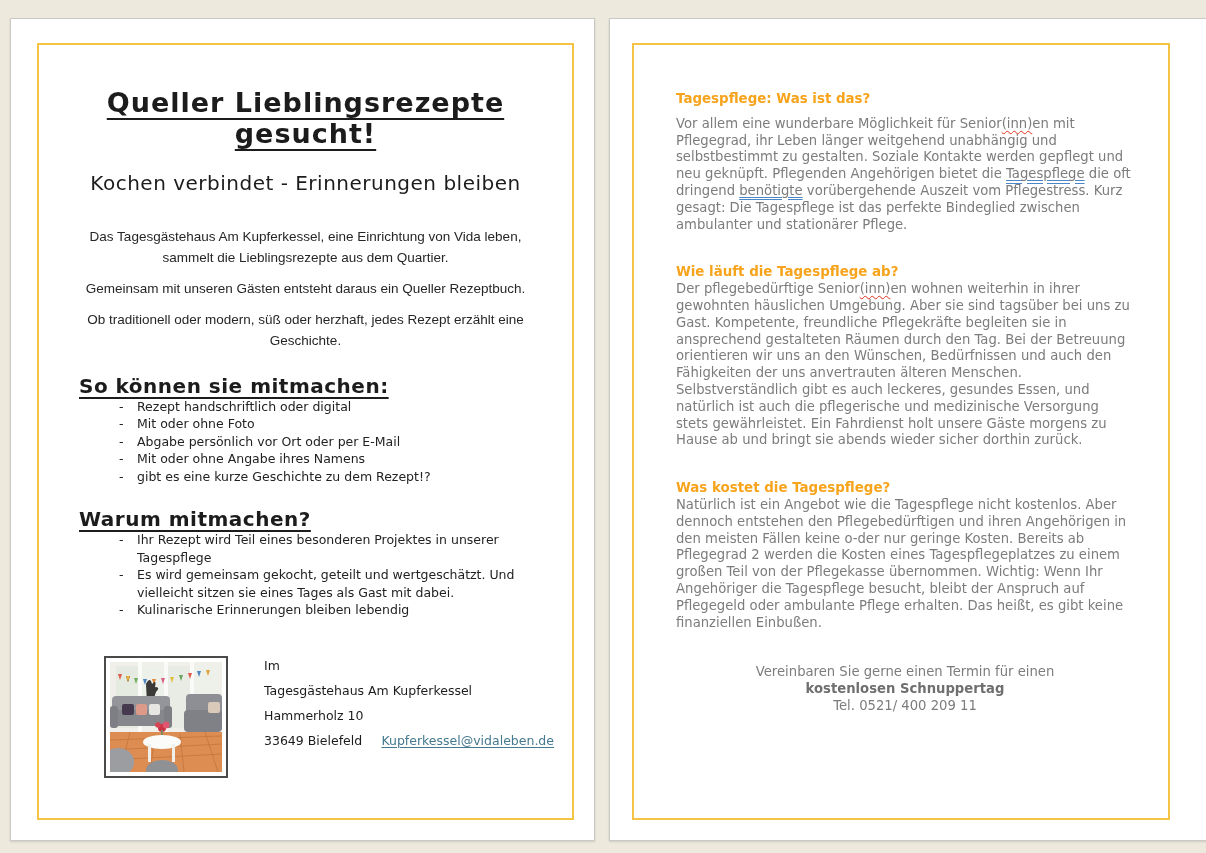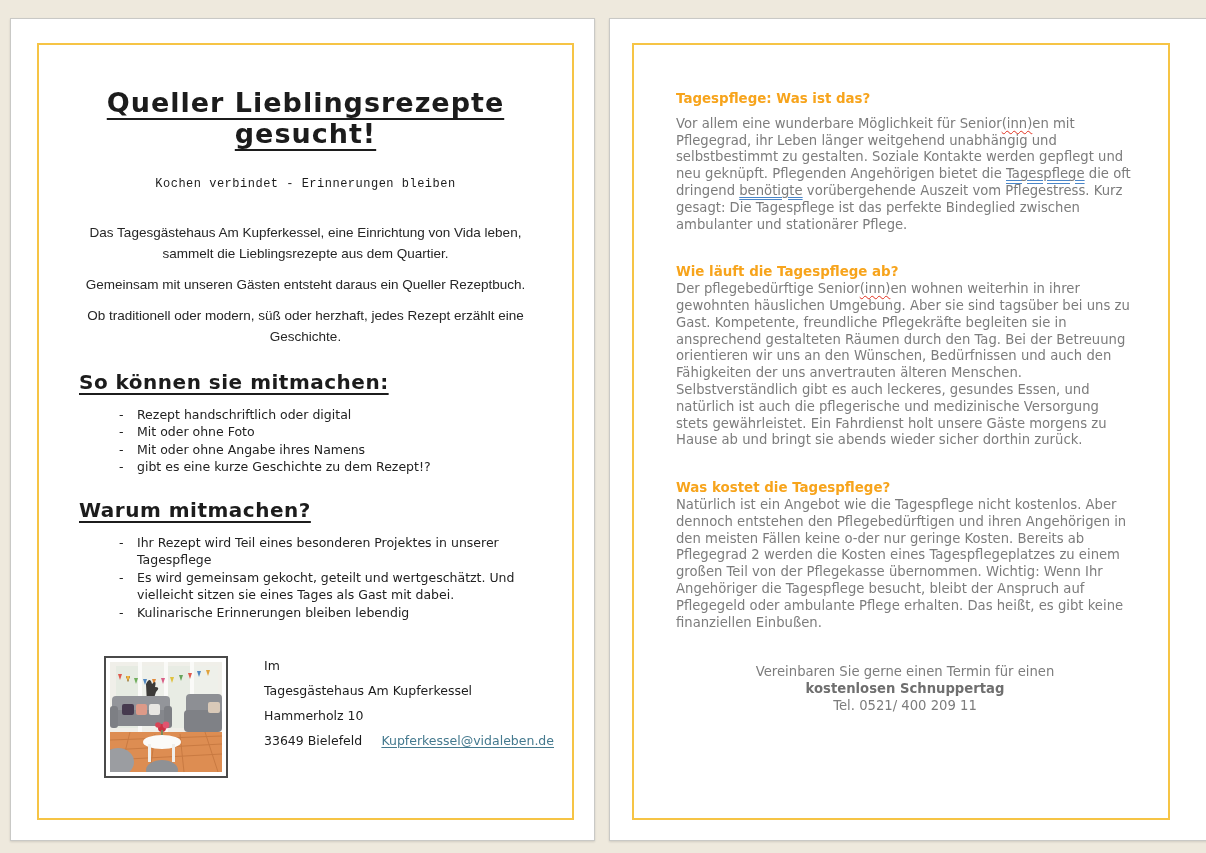--- a/index.html
+++ b/index.html
@@ -38,24 +38,23 @@
   .pl-title {
     margin-top: 42px;
     font-size: 27px;
     font-weight: bold;
     letter-spacing: 1px;
     text-decoration: underline;
     text-decoration-thickness: 2px;
     text-underline-offset: 6px;
   }
   .pl-subtitle {
-    margin-top: 28px;
-    font-size: 12px;
+    margin-top: 22px;
+    font-size: 20px;
     letter-spacing: 0.5px;
-    font-family: Liberation Mono, monospace;
   }
   .pl-intro {
     margin: 32px auto 0 auto;
     width: 486px;
     font-family: "Liberation Sans", sans-serif;
     font-size: 13.5px;
     line-height: 1.55;
     color: #262626;
   }
   .pl-intro p { margin-bottom: 10px; margin-top: 8px; }
@@ -63,21 +62,21 @@
     margin: 22px 0 0 40px;
     text-align: left;
     font-size: 20px;
     font-weight: bold;
     letter-spacing: 0.5px;
     text-decoration: underline;
     text-decoration-thickness: 2px;
     text-underline-offset: 4px;
   }
   .pl-list {
-    margin: 12px 0 0 80px;
+    margin: 0 0 0 80px;
     width: 430px;
     text-align: left;
     list-style: none;
     font-size: 12.5px;
     line-height: 17.5px;
     color: #222222;
   }
   .pl-list li { position: relative; padding-left: 18px; }
   .pl-list li::before { content: "-"; position: absolute; left: 0; }
   .photo {
@@ -155,20 +154,21 @@
       <div class="pl-intro">
         <p>Das Tagesgästehaus Am Kupferkessel, eine Einrichtung von Vida leben, sammelt die Lieblingsrezepte aus dem Quartier.</p>
         <p>Gemeinsam mit unseren Gästen entsteht daraus ein Queller Rezeptbuch.</p>
         <p>Ob traditionell oder modern, süß oder herzhaft, jedes Rezept erzählt eine Geschichte.</p>
       </div>
 
       <div class="pl-h2">So können sie mitmachen:</div>
       <ul class="pl-list">
         <li>Rezept handschriftlich oder digital</li>
         <li>Mit oder ohne Foto</li>
+        <li>Abgabe persönlich vor Ort oder per E-Mail</li>
         <li>Mit oder ohne Angabe ihres Namens</li>
         <li>gibt es eine kurze Geschichte zu dem Rezept!?</li>
       </ul>
 
       <div class="pl-h2">Warum mitmachen?</div>
       <ul class="pl-list">
         <li>Ihr Rezept wird Teil eines besonderen Projektes in unserer Tagespflege</li>
         <li>Es wird gemeinsam gekocht, geteilt und wertgeschätzt. Und vielleicht sitzen sie eines Tages als Gast mit dabei.</li>
         <li>Kulinarische Erinnerungen bleiben lebendig</li>
       </ul>

